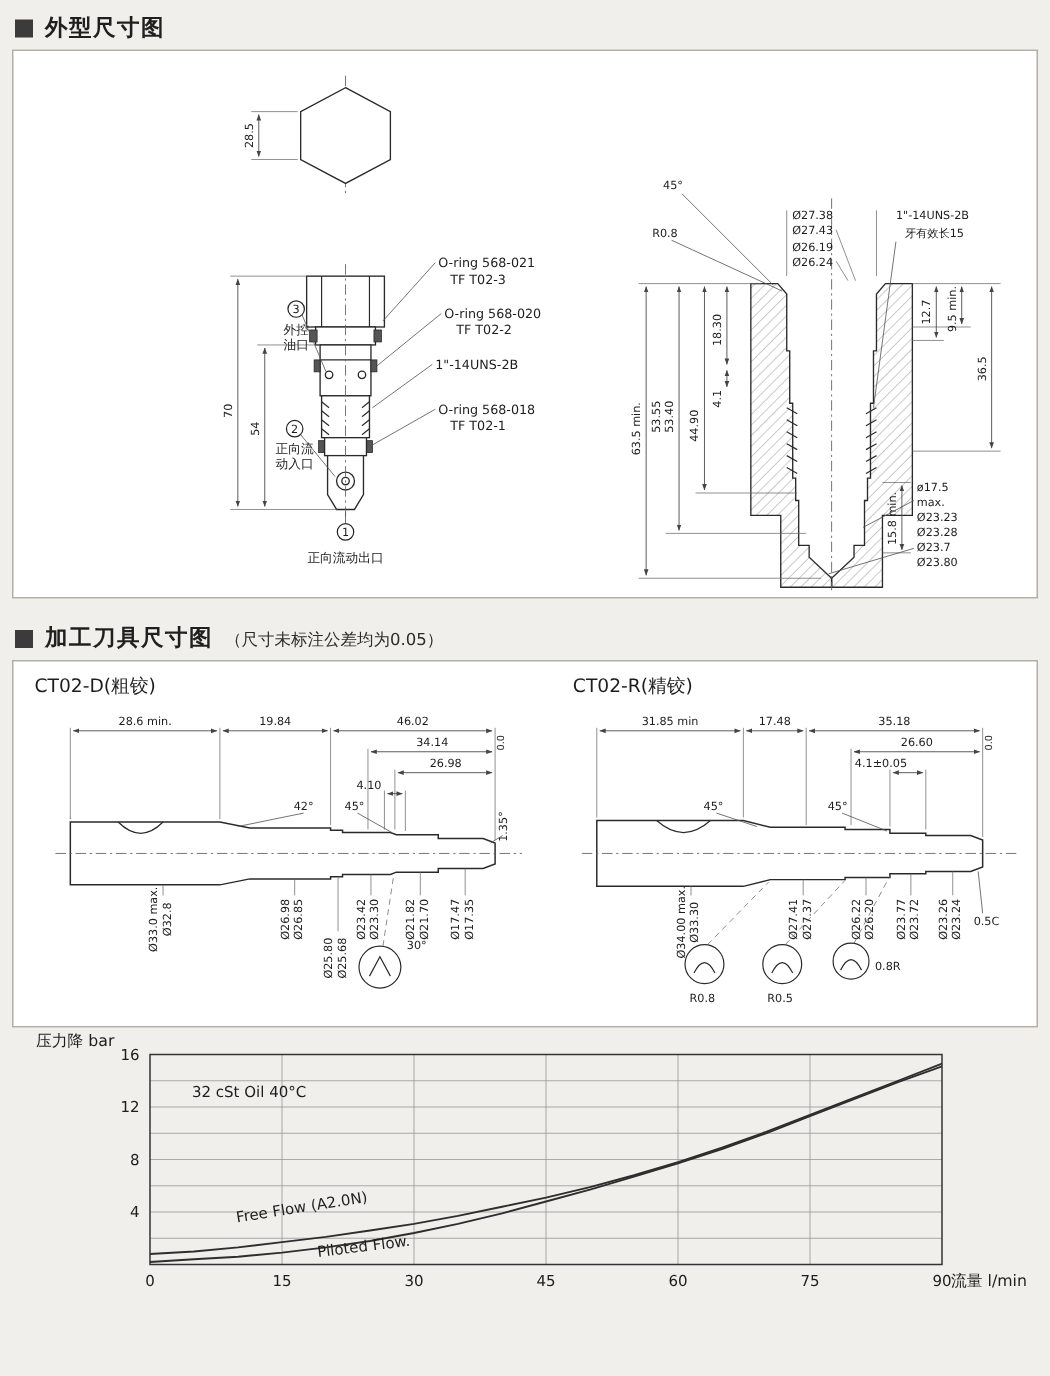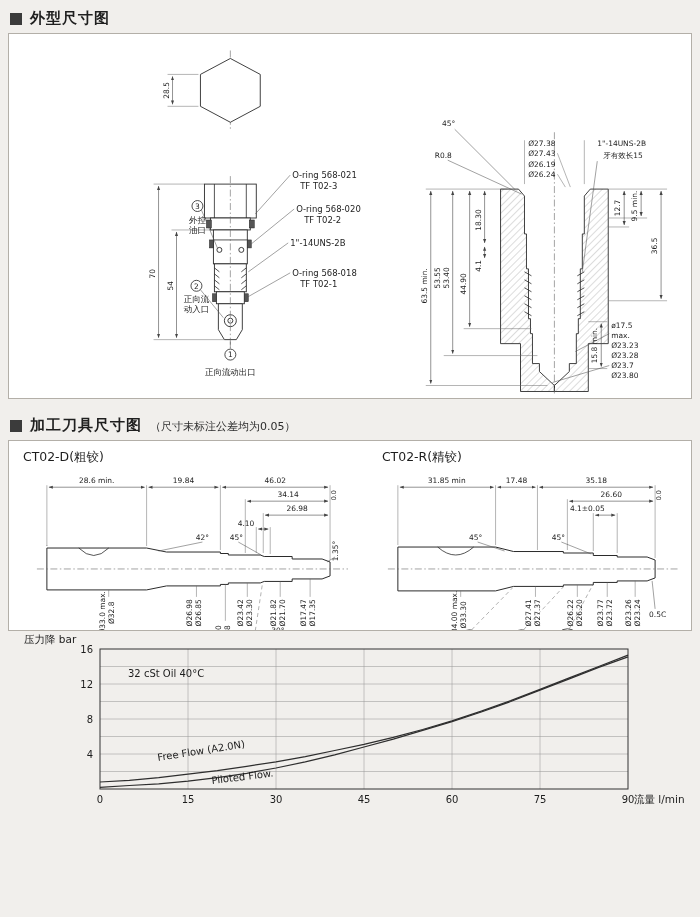--- a/index.html
+++ b/index.html
@@ -238,21 +238,21 @@
       </g>
     </svg>
   </div>
 
   <div class="section-header" style="margin-top:8px">
     <span class="bullet"></span>
     <span class="section-title">加工刀具尺寸图</span>
     <span class="section-note">（尺寸未标注公差均为0.05）</span>
   </div>
 
-  <div class="panel" style="height:191px">
+  <div class="panel" style="height:245px">
     <svg viewBox="0 0 684 234" width="682" height="234">
       <defs>
         <marker id="ar2" viewBox="0 0 8 8" refX="7.5" refY="4" markerWidth="7" markerHeight="7" orient="auto-start-reverse">
           <path d="M0,1 L8,4 L0,7 Z" fill="#444"></path>
         </marker>
       </defs>
 
       <g>
         <text class="t" x="14" y="20">CT02-D(粗铰)</text>
 

